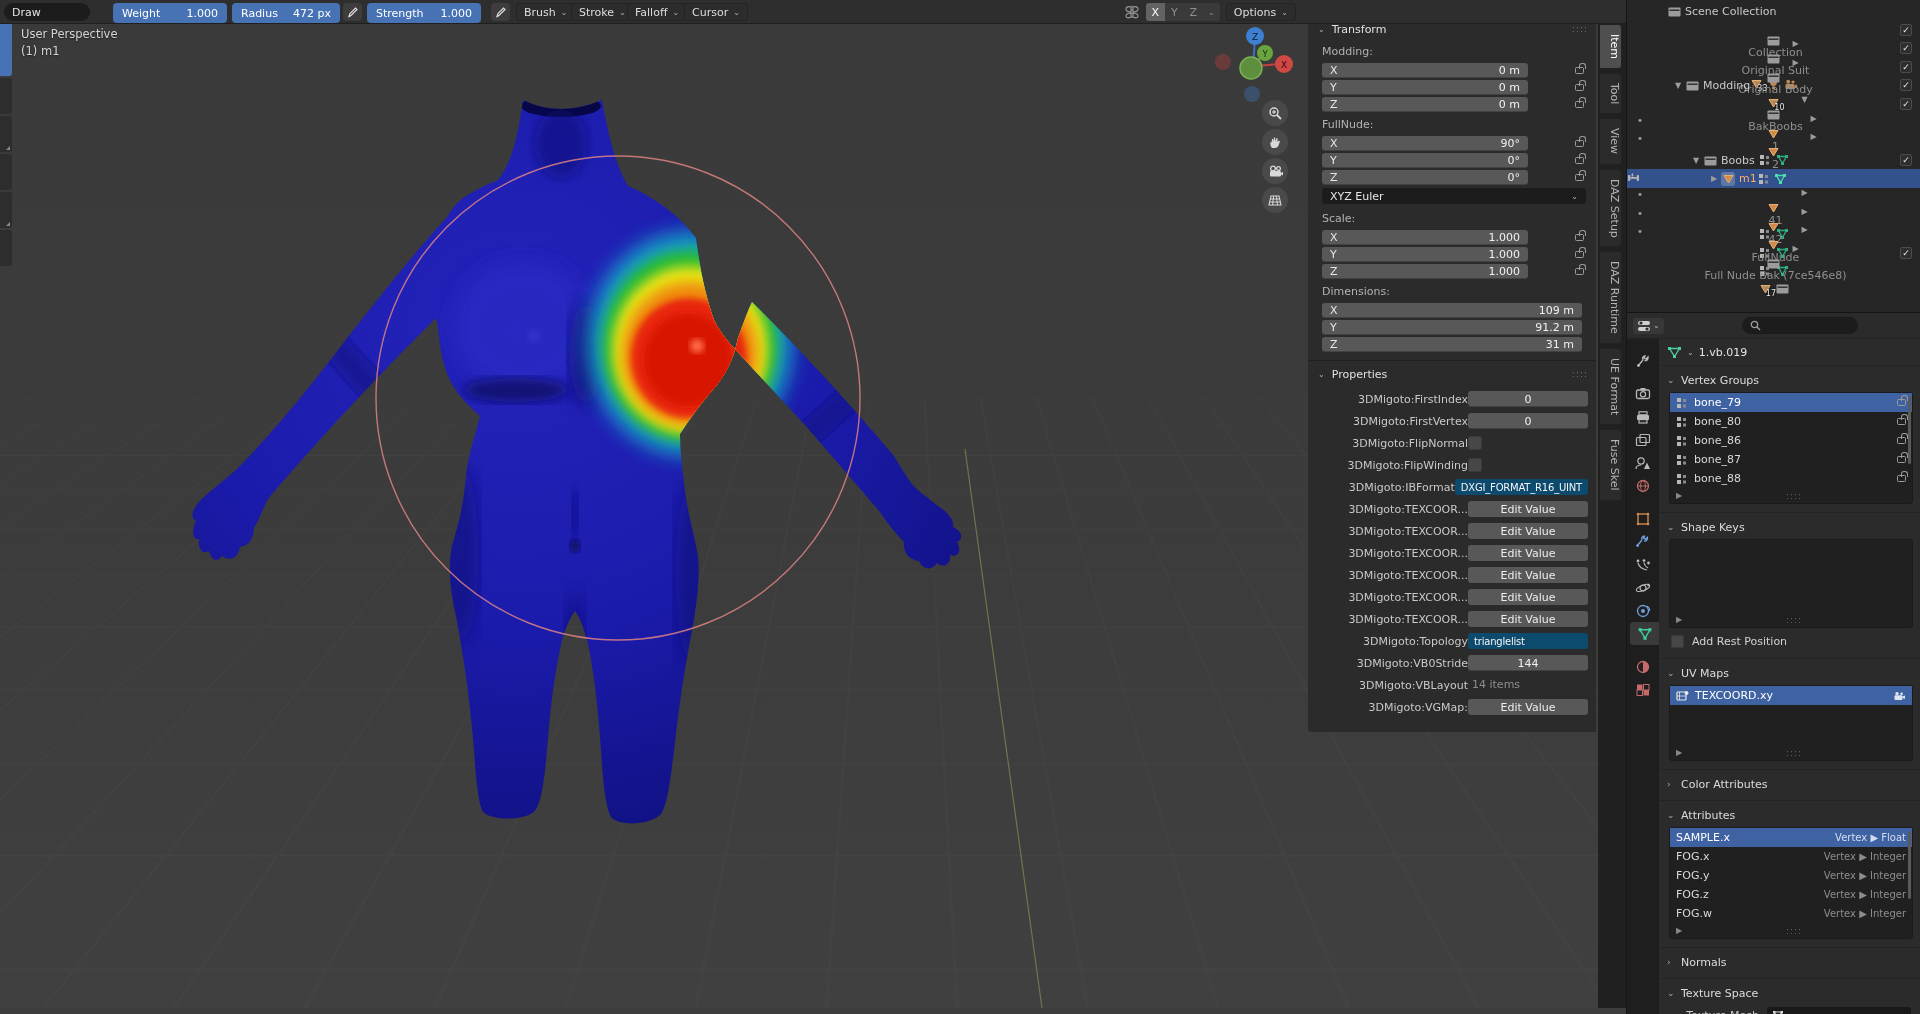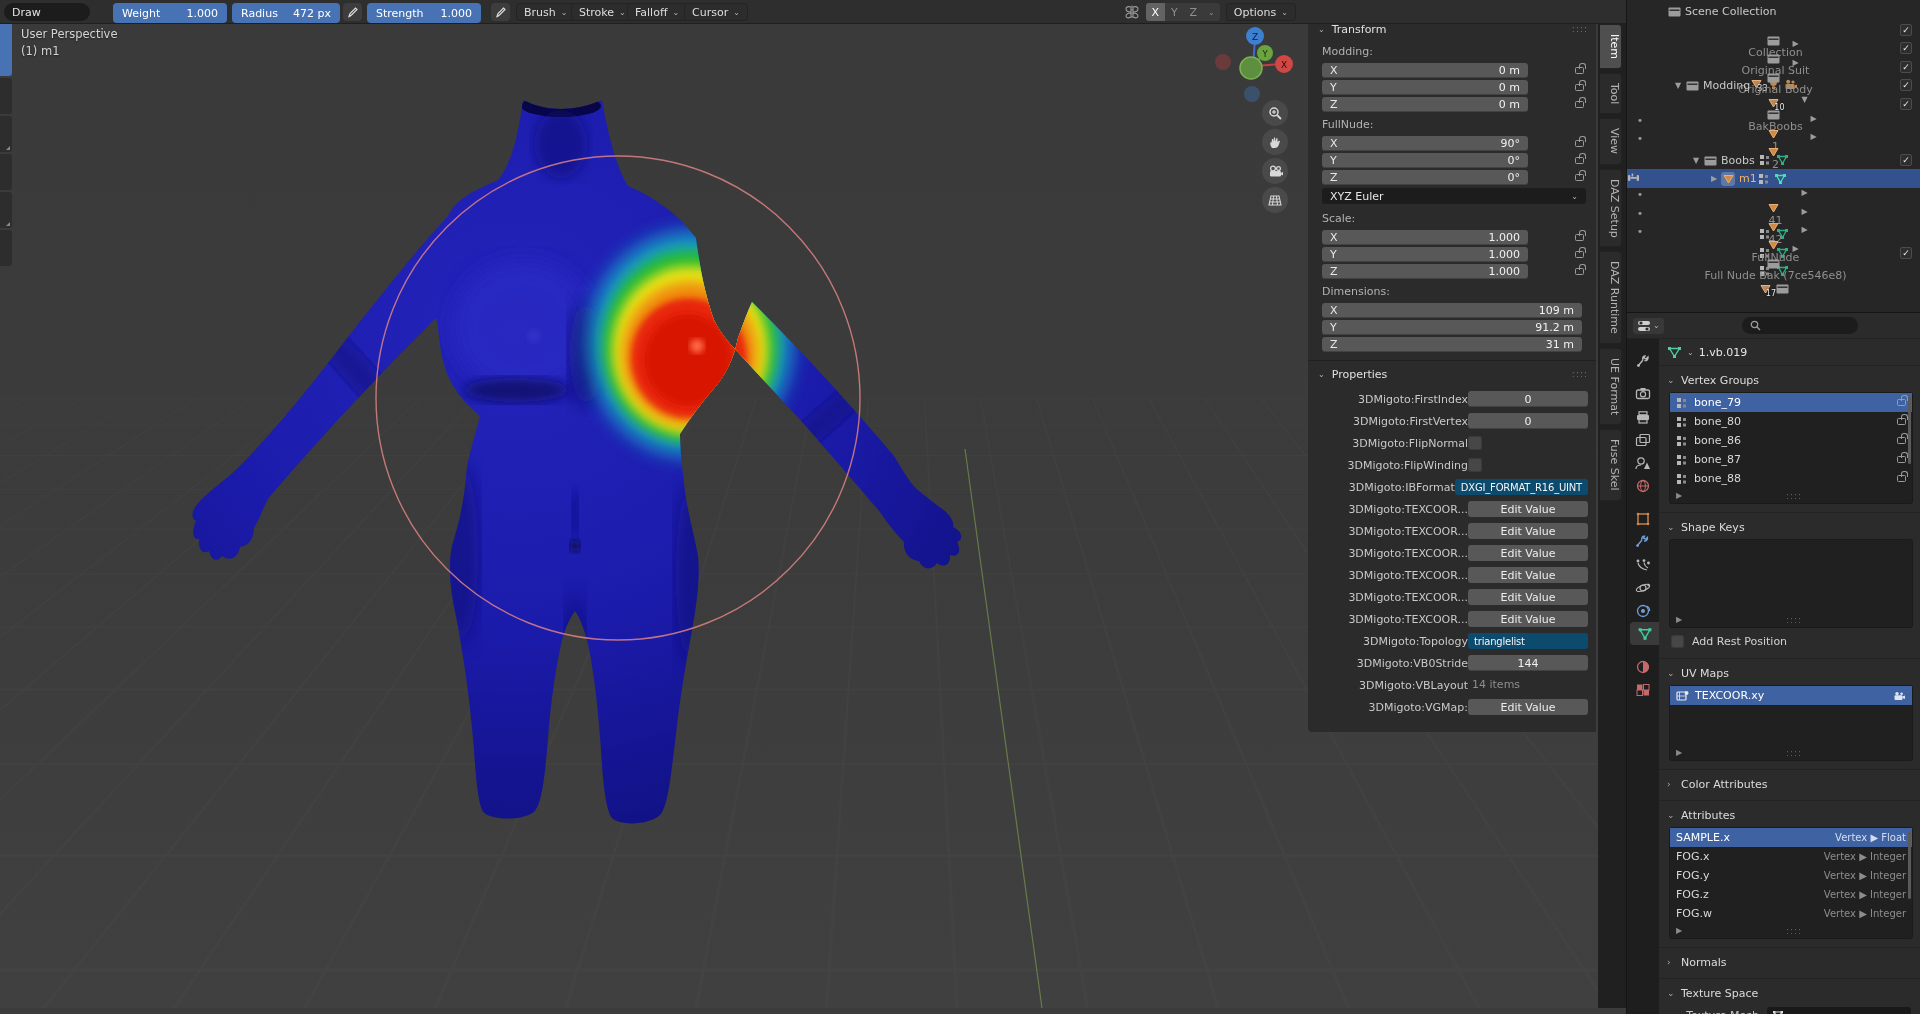--- a/index.html
+++ b/index.html
@@ -1107,21 +1107,21 @@
               <span class="carat">⌄</span>
               <span>UV Maps</span>
             </div>
             <div class="listbox">
               <div class="list-row selected">
                 <svg width="13" height="12" viewBox="0 0 13 12">
                   <rect x="1" y="2" width="9" height="8" rx="1" fill="none" stroke="#e8e8e8" stroke-width="1.2"></rect>
                   <path d="M3.5 2 V10 M1 6 H10" stroke="#e8e8e8" stroke-width="0.8"></path>
                   <circle cx="10.5" cy="3" r="2" fill="#e8e8e8"></circle>
                 </svg>
-                <span>TEXCOOR.xy</span>
+                <span>TEXCOORD.xy</span>
                 <span class="right">
                   <svg width="13" height="10" viewBox="0 0 13 10">
                     <circle cx="4" cy="2.6" r="1.7" fill="#dfe6f2"></circle>
                     <circle cx="8.6" cy="2.8" r="1.3" fill="#dfe6f2"></circle>
                     <rect x="1.5" y="4.3" width="8" height="4.6" rx="1" fill="#dfe6f2"></rect>
                     <path d="M9.5 5.5 L12 4.5 L12 8 L9.5 7Z" fill="#dfe6f2"></path>
                   </svg>
                 </span>
               </div>
               <div style="height: 40px;"></div>

